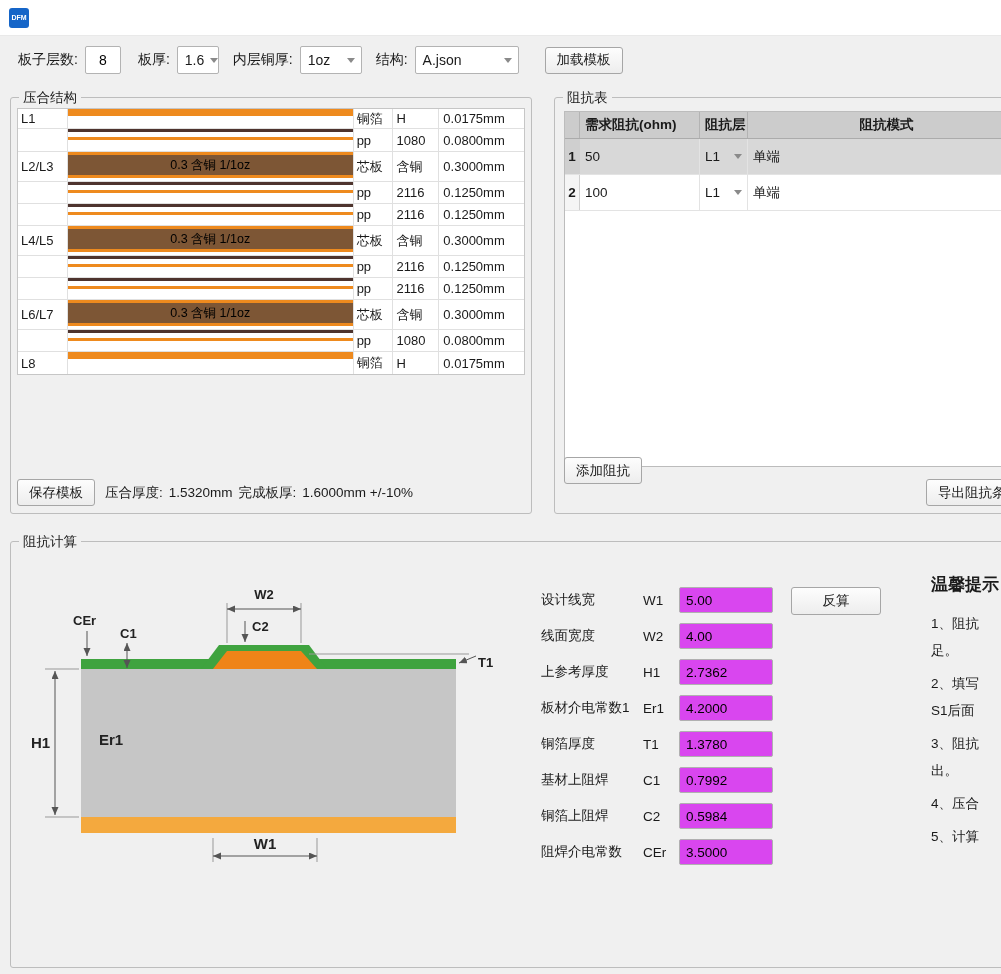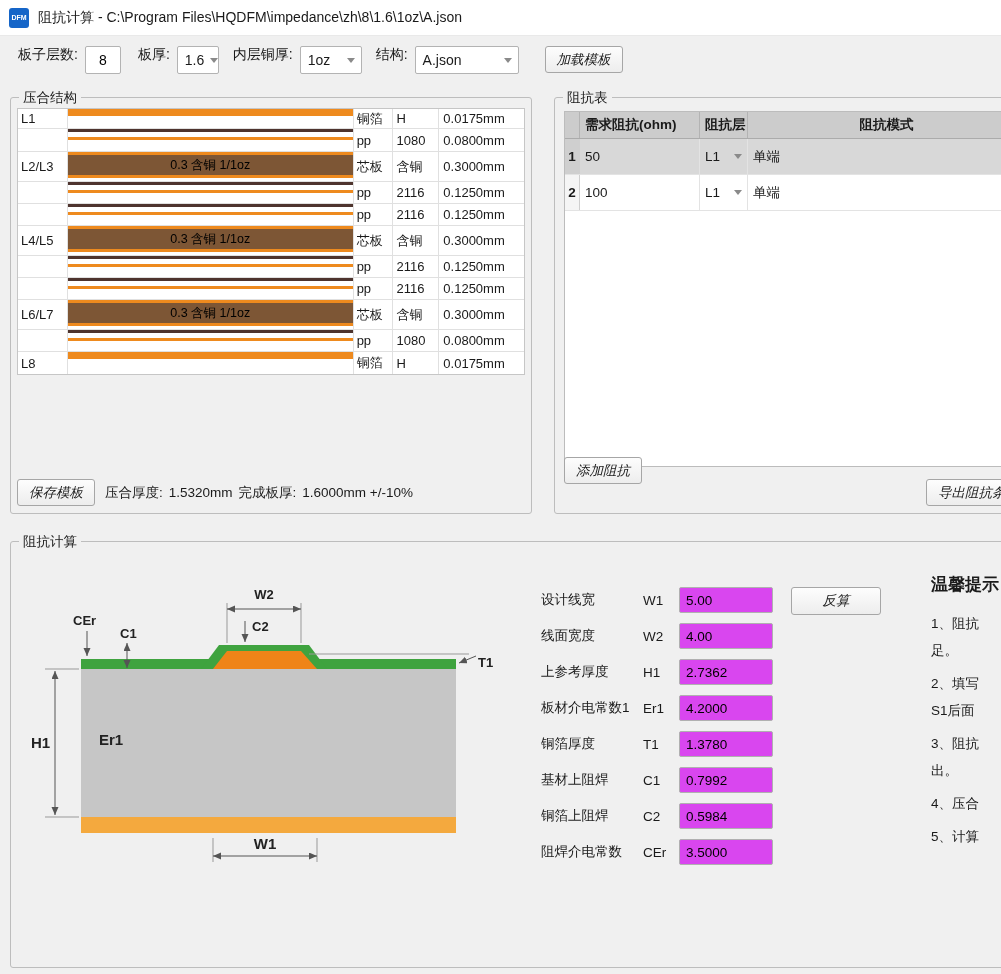--- a/index.html
+++ b/index.html
@@ -8,30 +8,30 @@
     position:relative; background:#f0f0f0;
     font-family:"Liberation Sans", sans-serif; color:#1a1a1a;
   }
   
   .titlebar { position:absolute; left:0; top:0; width:1001px; height:36px; background:#ffffff;
     display:flex; align-items:center; padding-left:9px; border-bottom:1px solid #e9e9e9; }
   .app-icon { width:20px; height:20px; border-radius:3px; background:var(--brand-blue,#1565c8); color:#fff;
     font-size:7px; font-weight:bold; display:flex; align-items:center; justify-content:center; flex:none; }
   .win-title { margin-left:9px; font-size:14px; white-space:nowrap; }
   
-  .toolbar { position:absolute; left:18px; top:46px; height:28px; display:flex; }
+  .toolbar { position:absolute; left:18px; top:46px; height:28px; display:flex; align-items:center; }
   .tlabel { font-size:14px; margin-right:7px; white-space:nowrap; }
   .num-input { width:36px; height:28px; border:1px solid #b3b3b3; border-radius:2px; background:#fff;
     text-align:center; font-size:14px; margin-right:17px; font-family:inherit; }
   .combo { height:28px; background:#fff; border:1px solid #b3b3b3; border-radius:2px; display:flex;
     align-items:center; justify-content:space-between; padding:0 6px 0 7px; font-size:14px; margin-right:14px; }
   .caret { width:0; height:0; border-left:4px solid transparent; border-right:4px solid transparent;
     border-top:5px solid #8a8a8a; flex:none; margin-left:6px; }
   .btn { height:27px; background:linear-gradient(#fdfdfd,#ededed); border:1px solid #a6a6a6; border-radius:3px;
-    font-size:13.5px; padding:0 11px; font-family:inherit; color:#1a1a1a; white-space:nowrap;font-style:italic; }
+    font-size:13.5px; padding:0 11px; font-family:inherit; color:#1a1a1a; white-space:nowrap; }
   
   .group { position:absolute; border:1px solid #bdbdbd; border-radius:3px; background:#f0f0f0; }
   .group-title { position:absolute; top:-9px; left:8px; background:#f0f0f0; padding:0 4px; font-size:13.5px; }
   .g-stackup { left:10px; top:97px; width:522px; height:417px; }
   .g-imped   { left:554px; top:97px; width:475px; height:417px; }
   .g-calc    { left:10px; top:541px; width:1005px; height:427px; }
   
   .stack-table { position:absolute; left:6px; top:10px; width:508px; background:#fff; border:1px solid #c6c6c6; }
   .srow { display:flex; border-bottom:1px solid #e0e0e0; }
   .srow:last-child { border-bottom:none; }
@@ -86,21 +86,20 @@
   .tips { position:absolute; left:920px; top:31px; width:300px; }
   .tips-title { font-size:17px; font-weight:bold; margin-bottom:14px; white-space:nowrap; }
   .tline { font-size:13.5px; line-height:27px; white-space:nowrap; }
   .tline.gap { margin-top:6px; }
 </style>
 </head>
 <body>
 
 <div class="titlebar">
   <div class="app-icon">DFM</div>
-  <div class="win-title">阻抗计算 - C:\Program Files\HQDFM\impedance\zh\8\1.6\1oz\A.json</div>
 </div>
 
 <div class="toolbar">
   <span class="tlabel">板子层数:</span>
   <input class="num-input" value="8" style="">
   <span class="tlabel">板厚:</span>
   <div class="combo" style="width:42px">
     <span>1.6</span>
     <span class="caret"></span>
   </div>

